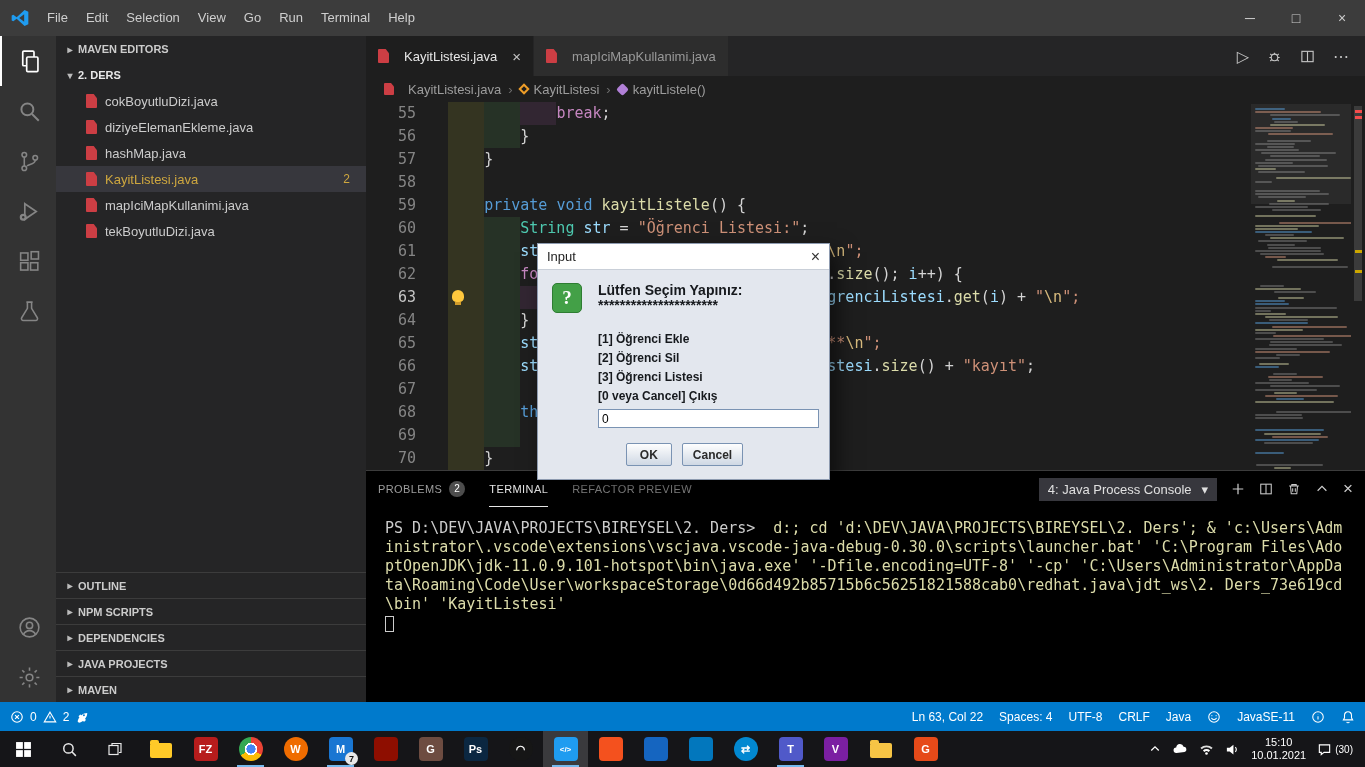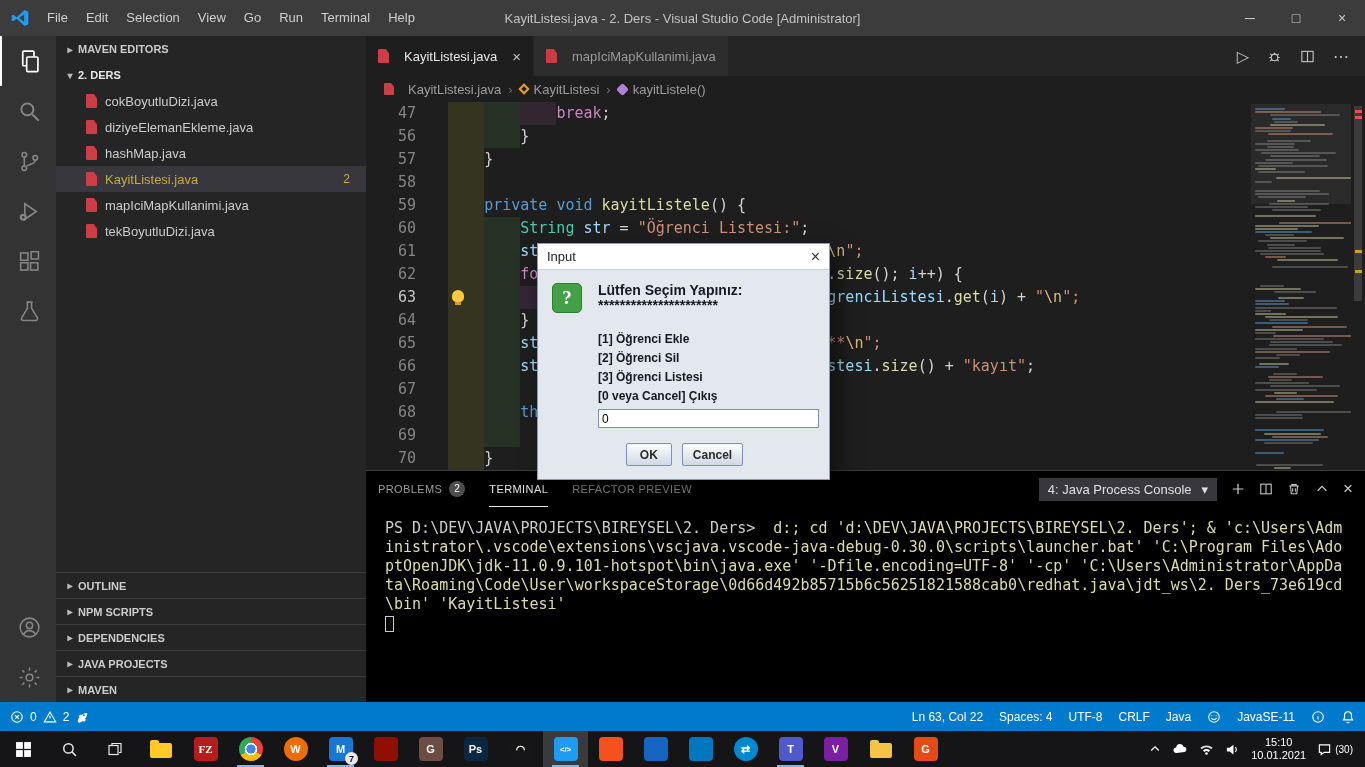--- a/index.html
+++ b/index.html
@@ -131,21 +131,20 @@
   <nav class="menubar" id="menubar">
       <div class="menu-item">File</div>
       <div class="menu-item">Edit</div>
       <div class="menu-item">Selection</div>
       <div class="menu-item">View</div>
       <div class="menu-item">Go</div>
       <div class="menu-item">Run</div>
       <div class="menu-item">Terminal</div>
       <div class="menu-item">Help</div>
     </nav>
-  <div class="win-title">KayitListesi.java - 2. Ders - Visual Studio Code [Administrator]</div>
   <div class="win-controls">
     <div class="win-btn">─</div>
     <div class="win-btn">□</div>
     <div class="win-btn">×</div>
   </div>
 </div>
 
 <div class="main">
 
   <aside class="activitybar">
@@ -328,21 +327,21 @@
         </span>
         <span class="crumb-sep">›</span>
         <span class="crumb">
           <span class="crumb-method"></span>
           <span>kayitListele()</span>
         </span>
       </div>
     <div class="editor-body">
       <div class="code-col" id="code">
           <div class="code-line">
-            <div class="gutter">47</div>
+            <div class="gutter">55</div>
             <div class="line-content">
               <span class="band b0" style="left: 0px;"></span>
               <span class="band b1" style="left: 36.13px;"></span>
               <span class="band b2" style="left: 72.26px;"></span>
               <span class="code-text" style="left: 108.39px;"><span class="tk-kw2">break</span><span class="tk-fg">;</span></span>
             </div>
           </div>
           <div class="code-line">
             <div class="gutter">56</div>
             <div class="line-content">
@@ -728,21 +727,21 @@
       <svg width="16" height="16" viewBox="0 0 16 16" fill="none" stroke="#e8e8e8" stroke-width="1.2">
         <rect x="2" y="4.5" width="9" height="9"></rect>
         <path d="M5 4.5V2.5h9v9h-2"></path>
       </svg>
     </div>
   <div class="tb-apps" id="tb-apps">
       <div class="tb-app">
         <span class="app-folder" style="background: rgb(255, 202, 40);"></span>
       </div>
       <div class="tb-app">
-        <span class="app-sq" style="background: rgb(183, 28, 28); font-family: Liberation Serif, serif;">FZ</span>
+        <span class="app-sq" style="background: rgb(183, 28, 28);">FZ</span>
       </div>
       <div class="tb-app running">
         <span class="chrome-ic"></span>
       </div>
       <div class="tb-app">
         <span class="app-sq app-circle" style="background: rgb(239, 108, 0);">W</span>
       </div>
       <div class="tb-app running">
         <span class="app-sq" style="background: rgb(25, 118, 210);">M</span>
         <span class="app-badge">7</span>

